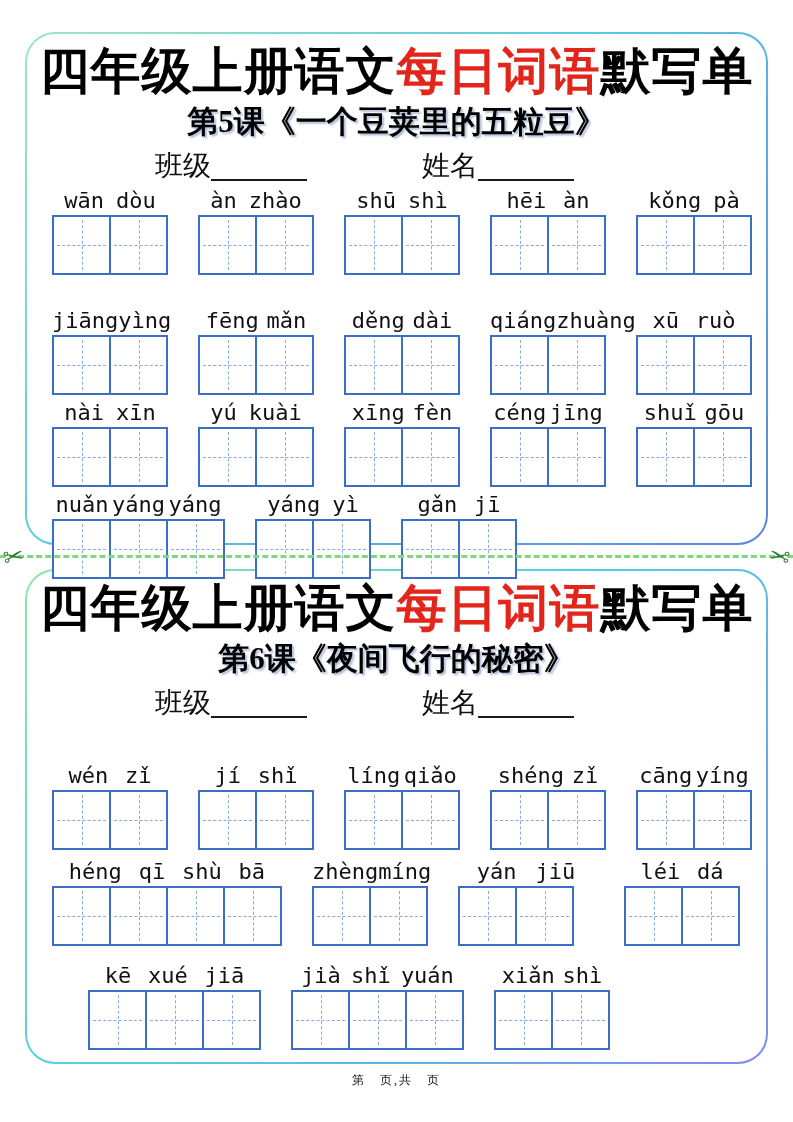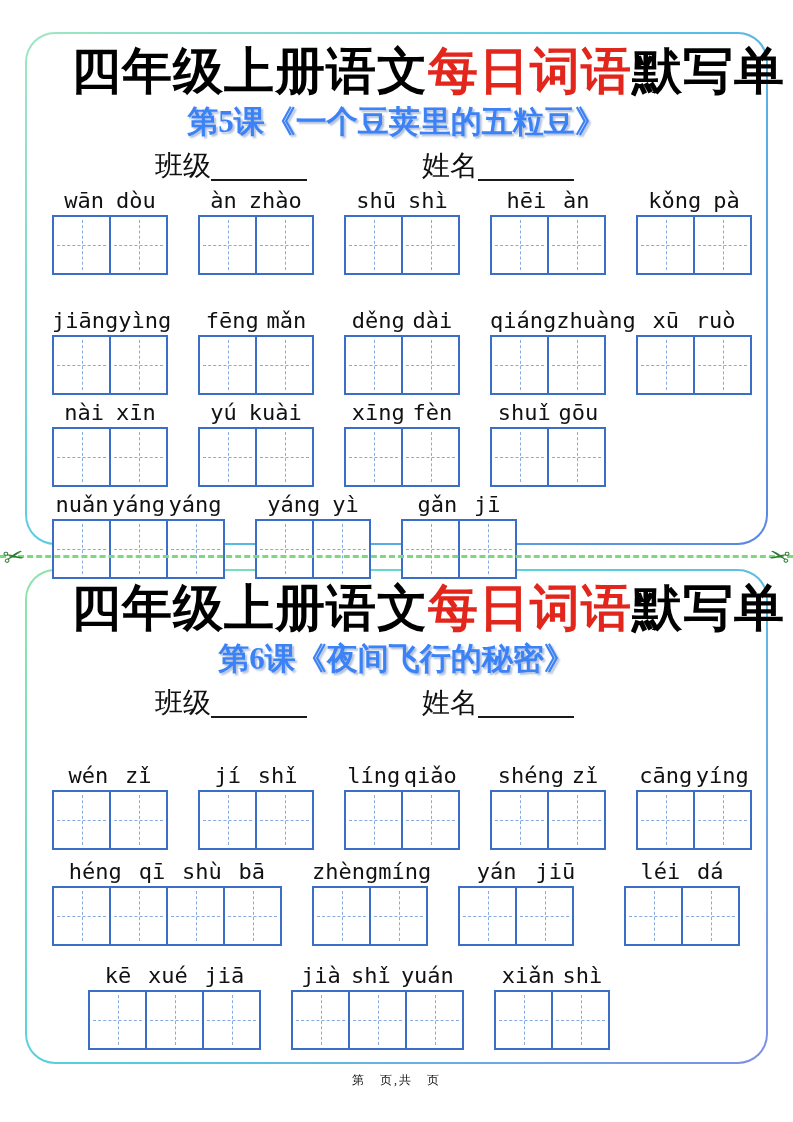--- a/index.html
+++ b/index.html
@@ -12,27 +12,27 @@
 
   
   .sheet-wrap{margin:0 25px;border-radius:30px;padding:2px;}
   .sheet-wrap.s1{margin-top:32px;background:linear-gradient(135deg,#9fe7c0 0%,#57c9e4 45%,#5b86e0 100%);}
   .sheet-wrap.s2{background:linear-gradient(135deg,#8fe6a8 0%,#52cfe0 45%,#7d8ee6 100%);}
   .sheet{background:#fff;border-radius:28px;padding-top:6px;}
   .s1 .sheet{height:503px;}
   .s2 .sheet{height:485px;}
 
   .title{
-    font-size:50px;font-weight:900;line-height:1.1;
+    text-align:center;font-size:50px;font-weight:900;line-height:1.1;
     font-family:"Liberation Serif",serif;color:#000;margin:4px 0 0;
-    letter-spacing:1px;white-space:nowrap;padding-left:44px;
+    letter-spacing:1px;white-space:nowrap;
   }
   .title .hl{color:#e2261c;}
   .subtitle{
-    text-align:center;font-size:31px;font-weight:bold;color:#3b82f6;
+    text-align:center;font-size:31px;font-weight:bold;color:#000000;
     font-family:"Liberation Serif",serif;margin-top:2px;
     text-shadow:2px 2px 2px rgba(80,110,170,0.45);white-space:nowrap;
   }
   .form-row{
     margin-top:4px;padding-left:128px;font-size:28px;
     font-family:"Liberation Serif",serif;color:#111;height:36px;
   }
   .blank{display:inline-block;width:96px;height:28px;border-bottom:2px solid #1a1a1a;vertical-align:-6px;}
   .form-label.name{margin-left:108px;}
 
@@ -224,20 +224,30 @@
                 <span>xīng</span>
                 <span>fèn</span>
               </div>
               <div class="char-box">
                 <div class="cell"></div>
                 <div class="cell"></div>
               </div>
             </div>
             <div class="word-unit" style="width: 116px;">
               <div class="pinyin-label">
+                <span>céng</span>
+                <span>jīng</span>
+              </div>
+              <div class="char-box">
+                <div class="cell"></div>
+                <div class="cell"></div>
+              </div>
+            </div>
+            <div class="word-unit" style="width: 116px;">
+              <div class="pinyin-label">
                 <span>shuǐ</span>
                 <span>gōu</span>
               </div>
               <div class="char-box">
                 <div class="cell"></div>
                 <div class="cell"></div>
               </div>
             </div>
           </div>
           <div class="word-row">

